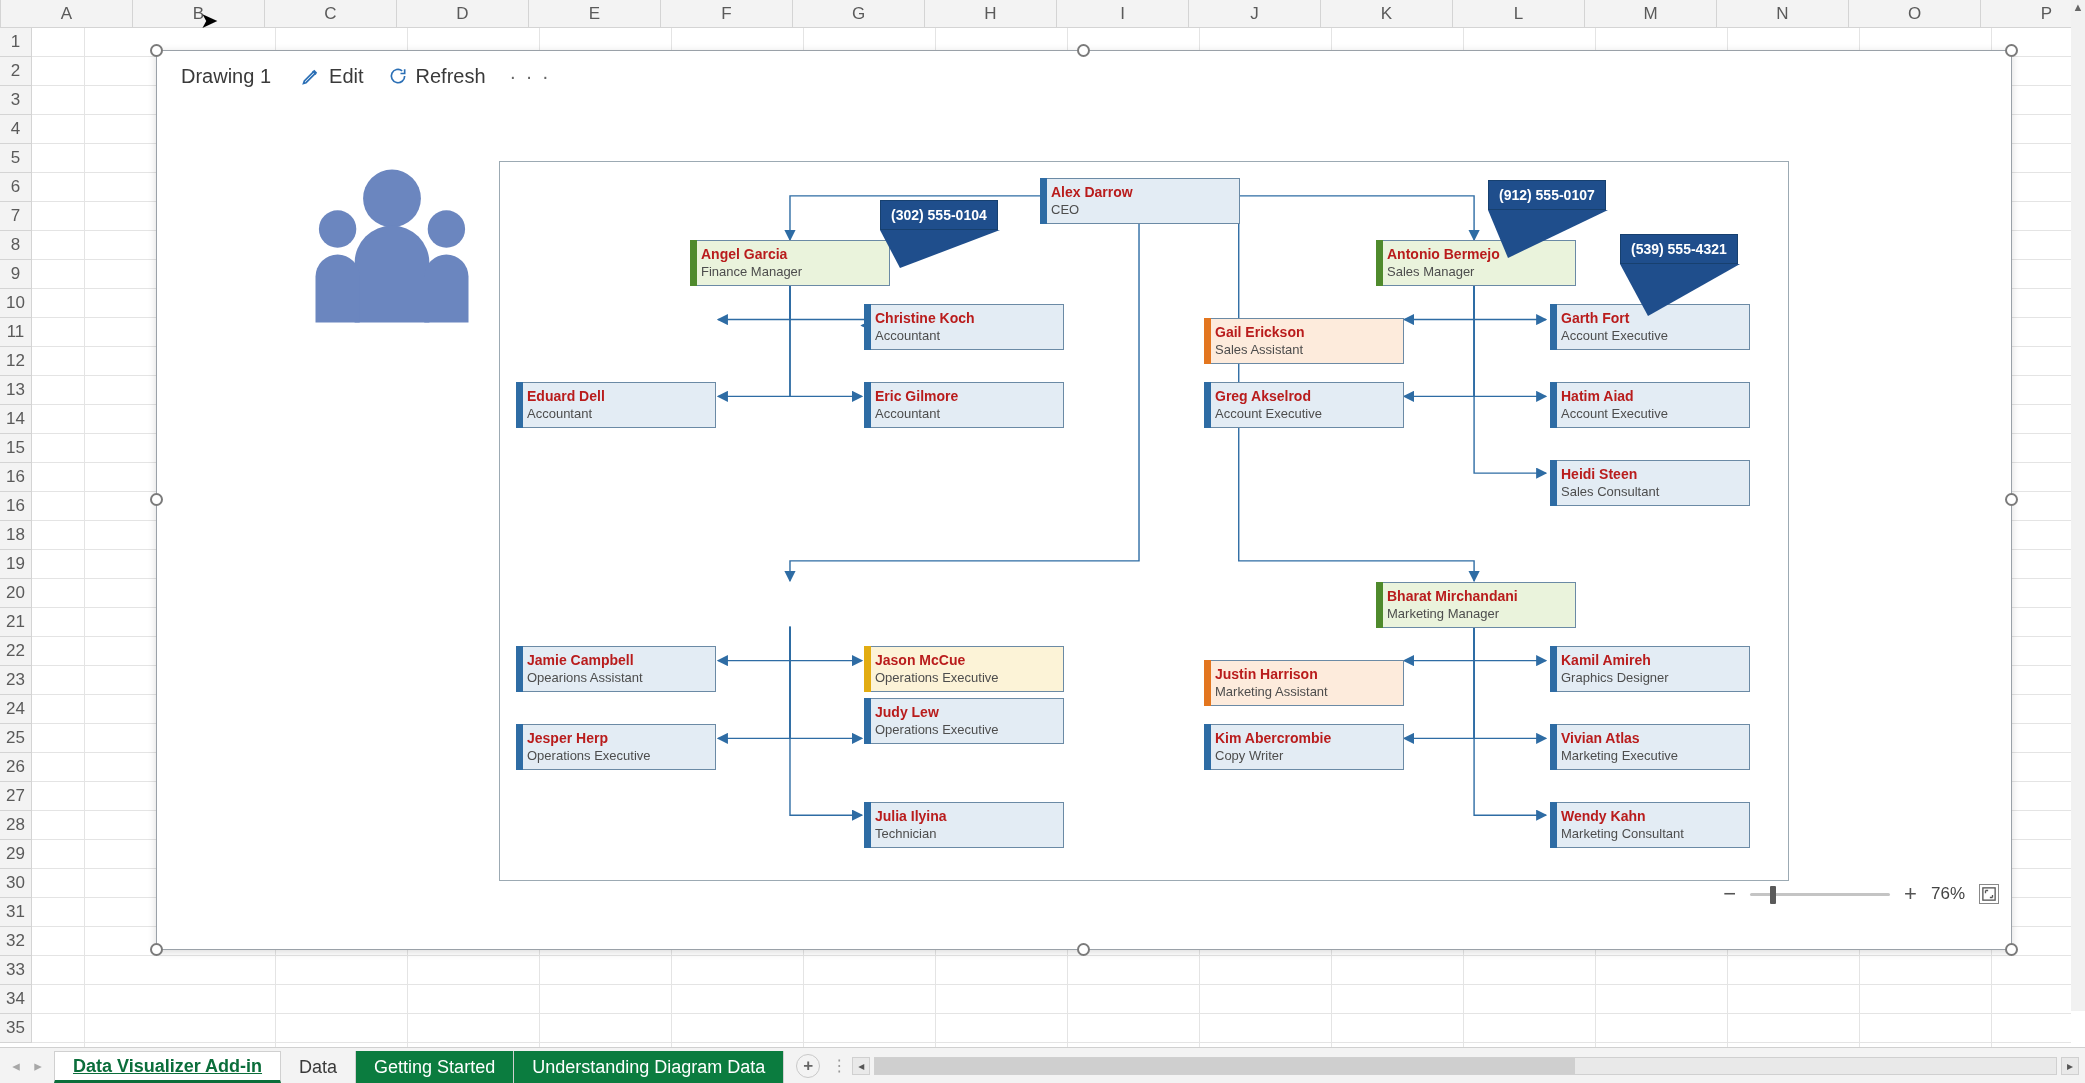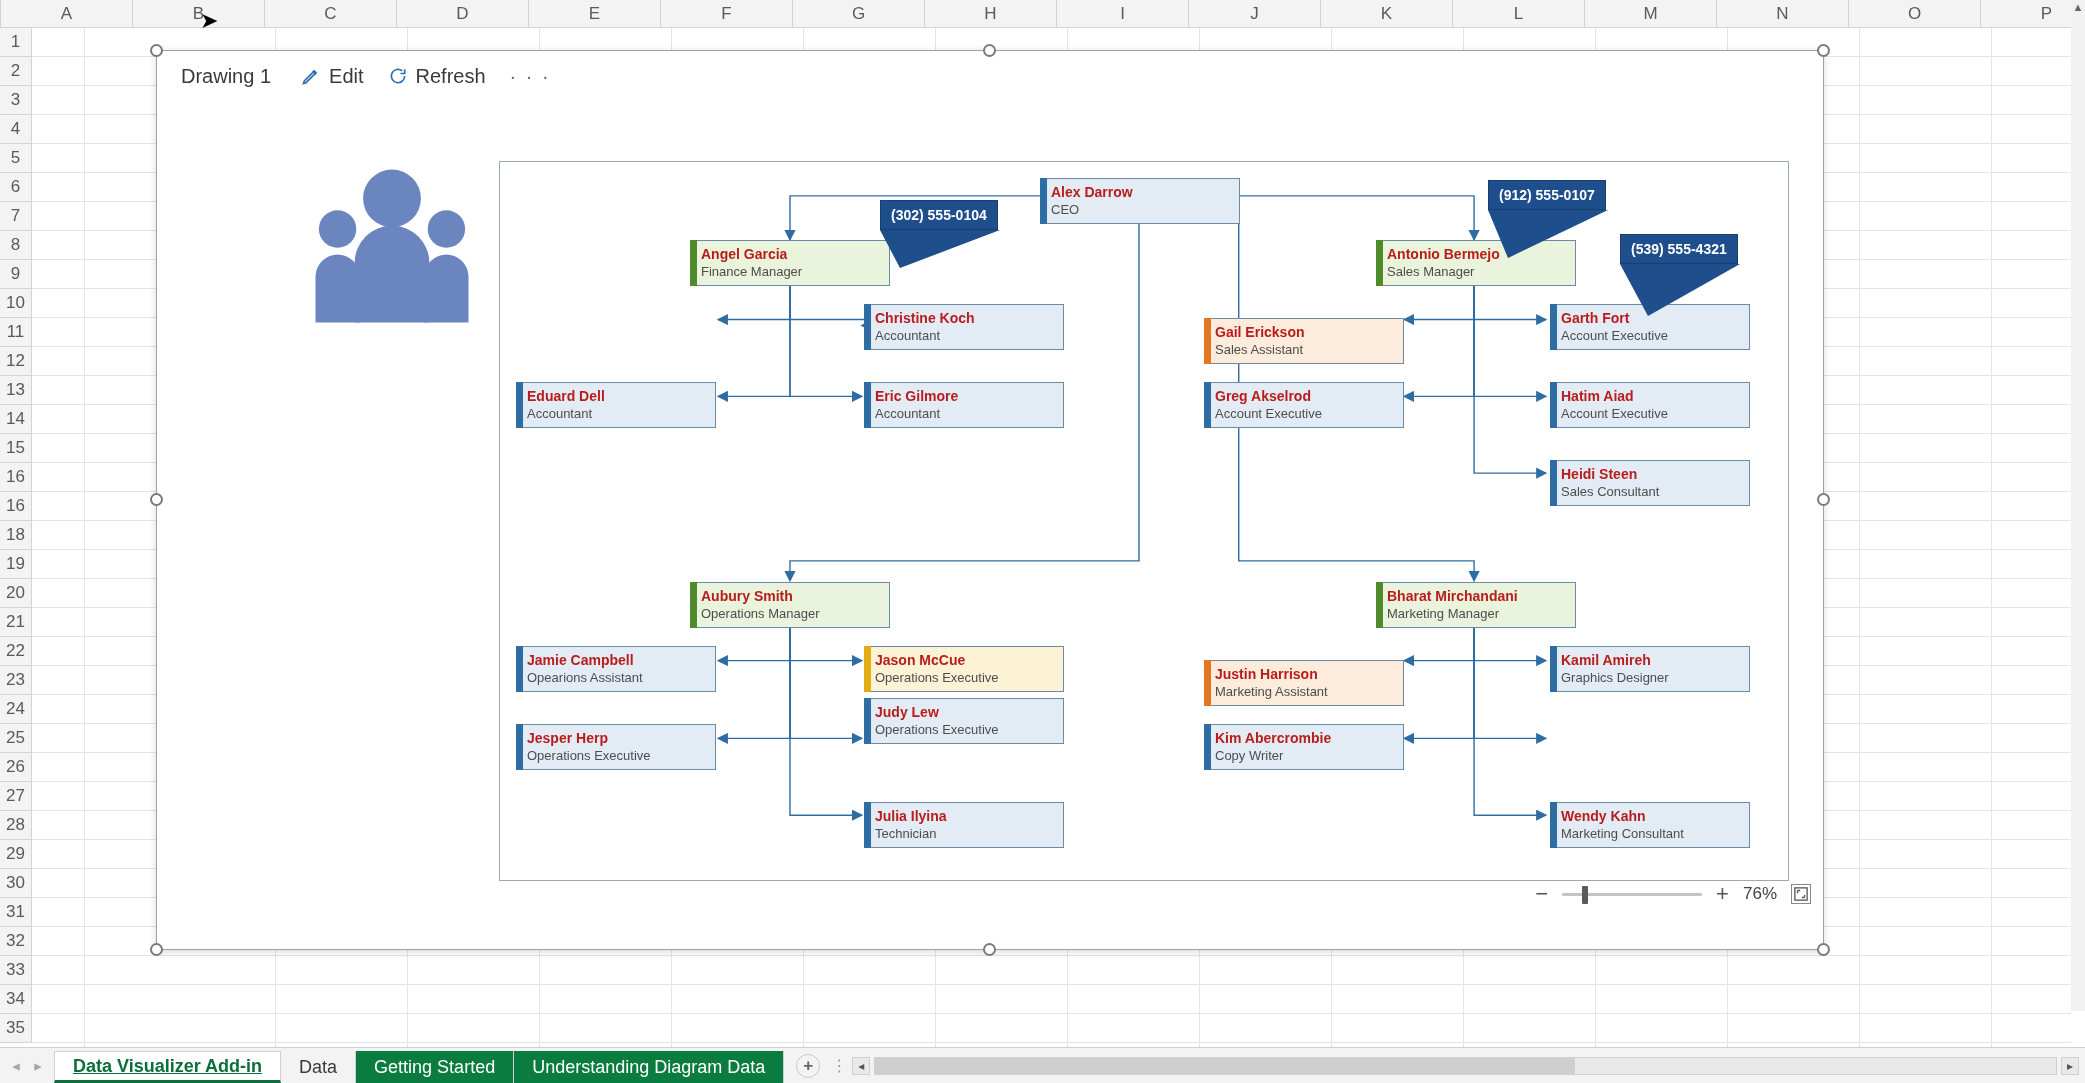--- a/index.html
+++ b/index.html
@@ -19,21 +19,21 @@
 .cells { position:absolute; top:28px; left:32px; right:14px; bottom:0;
   background-image:
     repeating-linear-gradient(to bottom, transparent 0, transparent 28px, #e4e4e4 28px, #e4e4e4 29px),
     repeating-linear-gradient(to right, transparent 0, transparent 131px, #e4e4e4 131px, #e4e4e4 132px);
   background-position:0 0, 112px 0;
 }
 
 .cursor{position:absolute;top:8px;left:200px;font-size:22px;pointer-events:none;}
 
 
-.addin { position:absolute; top:50px; left:156px; width:1668px; height:900px; background:#fff; border:1px solid #9aa1a8; box-shadow:0 2px 8px rgba(0,0,0,.15); }
+.addin { position:absolute; top:50px; left:156px; width:1856px; height:900px; background:#fff; border:1px solid #9aa1a8; box-shadow:0 2px 8px rgba(0,0,0,.15); }
 .handle { position:absolute; width:13px; height:13px; background:#fff; border:2px solid #7b7b7b; border-radius:50%; }
 .h-tl{top:-7px;left:-7px}.h-tr{top:-7px;right:-7px}.h-bl{bottom:-7px;left:-7px}.h-br{bottom:-7px;right:-7px}
 .h-tm{top:-7px;left:50%;margin-left:-7px}.h-bm{bottom:-7px;left:50%;margin-left:-7px}
 .h-ml{top:50%;left:-7px;margin-top:-7px}.h-mr{top:50%;right:-7px;margin-top:-7px}
 
 .toolbar{height:50px;display:flex;align-items:center;gap:24px;padding:0 24px;color:#3a3a3a;font-size:20px;}
 .toolbar .title{margin-right:6px;}
 .tb-btn{display:flex;align-items:center;gap:8px;cursor:pointer;}
 .tb-btn svg{width:20px;height:20px}
 .more{font-size:20px;letter-spacing:2px;color:#666}
@@ -258,27 +258,20 @@
             <span class="rl">Finance Manager</span>
           </div>
         </div>
       <div class="node n-green" style="top:78px;left:876px">
           <span class="bar"></span>
           <div class="node-inner">
             <span class="nm">Antonio Bermejo</span>
             <span class="rl">Sales Manager</span>
           </div>
         </div>
-      <div class="node n-green" style="top:420px;left:190px">
-          <span class="bar"></span>
-          <div class="node-inner">
-            <span class="nm">Aubury Smith</span>
-            <span class="rl">Operations Manager</span>
-          </div>
-        </div>
       <div class="node n-green" style="top:420px;left:876px">
           <span class="bar"></span>
           <div class="node-inner">
             <span class="nm">Bharat Mirchandani</span>
             <span class="rl">Marketing Manager</span>
           </div>
         </div>
 
       <div class="node n-blue" style="top:142px;left:364px">
           <span class="bar"></span>
@@ -386,20 +379,27 @@
           <div class="node-inner">
             <span class="nm">Kamil Amireh</span>
             <span class="rl">Graphics Designer</span>
           </div>
         </div>
       <div class="node n-blue" style="top:562px;left:704px">
           <span class="bar"></span>
           <div class="node-inner">
             <span class="nm">Kim Abercrombie</span>
             <span class="rl">Copy Writer</span>
+          </div>
+        </div>
+      <div class="node n-blue" style="top:562px;left:1050px">
+          <span class="bar"></span>
+          <div class="node-inner">
+            <span class="nm">Vivian Atlas</span>
+            <span class="rl">Marketing Executive</span>
           </div>
         </div>
       <div class="node n-blue" style="top:640px;left:1050px">
           <span class="bar"></span>
           <div class="node-inner">
             <span class="nm">Wendy Kahn</span>
             <span class="rl">Marketing Consultant</span>
           </div>
         </div>
 

